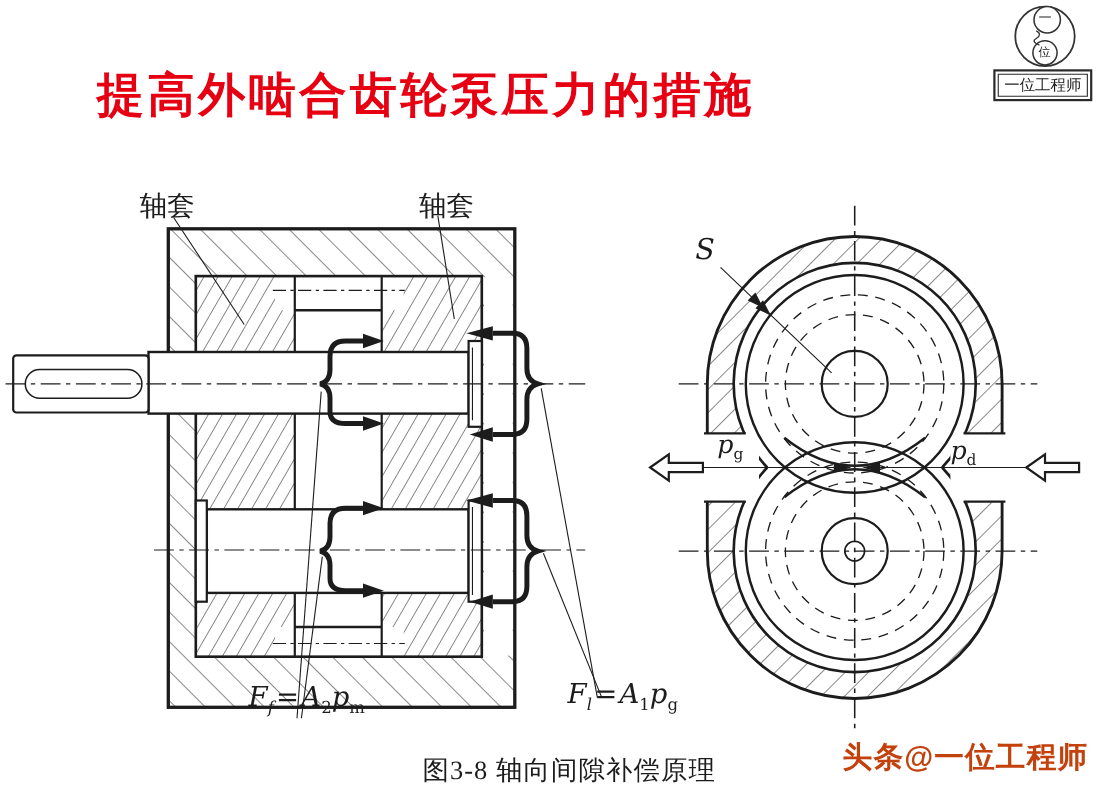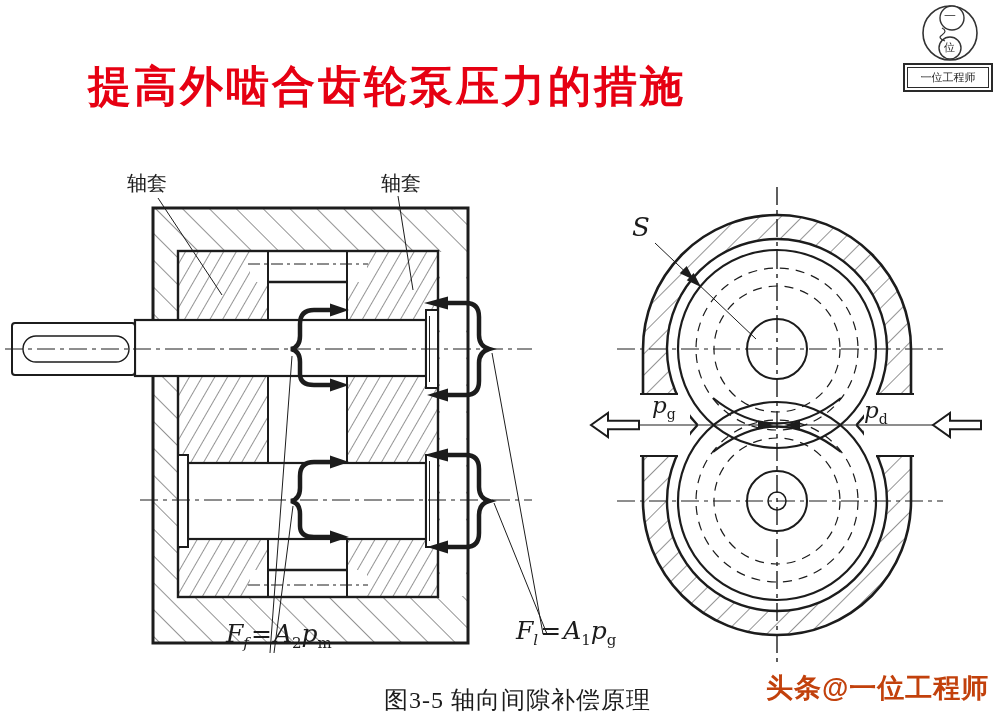--- a/index.html
+++ b/index.html
@@ -1,35 +1,35 @@
 <!DOCTYPE html>
 <html><head>
 <meta charset="utf-8">
 <style>
   html,body{margin:0;padding:0;background:#fff;}
   body{width:1000px;height:720px;position:relative;overflow:hidden;
        font-family:"Liberation Sans",sans-serif;color:#1c1c1c;}
   .abs{position:absolute;white-space:nowrap;}
   .title{font-size:43px;font-weight:bold;letter-spacing:3px;color:#e60012;
          font-family:"Liberation Sans",sans-serif;margin-top:36px;}
-  .lbl{font-size:20px;font-family:Liberation Sans, sans-serif;}
+  .lbl{font-size:25px;font-family:Liberation Sans, sans-serif;}
   .frm{font-size:25px;font-family:"DejaVu Serif",serif;}
   .frm i{font-style:italic;}
   .frm sub{font-size:15px;line-height:0;}
   .frm .eq{padding:0 2px;font-style:normal;}
   .slabel{font-size:26px;font-style:italic;font-family:"DejaVu Serif",serif;}
   .plabel{font-size:23px;font-style:italic;font-family:"DejaVu Serif",serif;text-align:right;}
   .plabel sub{font-size:14px;font-style:normal;line-height:0;}
   .caption{font-size:24px;font-family:"Liberation Serif",serif;letter-spacing:1px;}
   .watermark{font-size:27px;font-weight:bold;color:#c2410c;
              text-shadow:2px 2px 0 rgba(255,255,255,0.9);letter-spacing:1px;}
   .logobox{position:absolute;left:903px;top:63px;width:86px;height:25px;
            border:2px solid #2a2a2a;box-shadow:inset 0 0 0 2px #fff,inset 0 0 0 3px #2a2a2a;
            display:flex;align-items:center;justify-content:center;
-           font-size:11px;font-family:"Liberation Serif",serif;color:#1c1c1c;}
+           font-size:14px;font-family:"Liberation Serif",serif;color:#1c1c1c;}
   svg{position:absolute;left:0;top:0;}
 </style>
 </head>
 <body>
 
 <svg width="1000" height="720" viewBox="0 0 1000 720">
   <defs>
     <pattern id="hA" width="19" height="19" patternUnits="userSpaceOnUse" patternTransform="rotate(-45)">
       <line x1="0" y1="0" x2="0" y2="19" stroke="#2a2a2a" stroke-width="1"></line>
     </pattern>
@@ -180,18 +180,18 @@
 </div>
 
 <div class="abs slabel" style="left:632px;top:212px">S</div>
 <div class="abs plabel" style="left:652px;top:392px">
   <i>p</i><sub>g</sub>
 </div>
 <div class="abs plabel" style="left:864px;top:397px">
   <i>p</i><sub>d</sub>
 </div>
 
-<div class="abs caption" style="left:384px;top:684px">图3-5 轴向间隙补偿原理</div>
+<div class="abs caption" style="left:384px;top:684px">图3-8 轴向间隙补偿原理</div>
 <div class="abs watermark" style="left:766px;top:670px">头条@一位工程师</div>
 
 <div class="abs" style="left:944px;top:8px;font-size:12px;font-family:'Liberation Serif',serif">一</div>
 <div class="abs" style="left:944px;top:40px;font-size:11px;font-family:'Liberation Serif',serif">位</div>
 <div class="logobox">一位工程师</div>
 
 </body></html>

